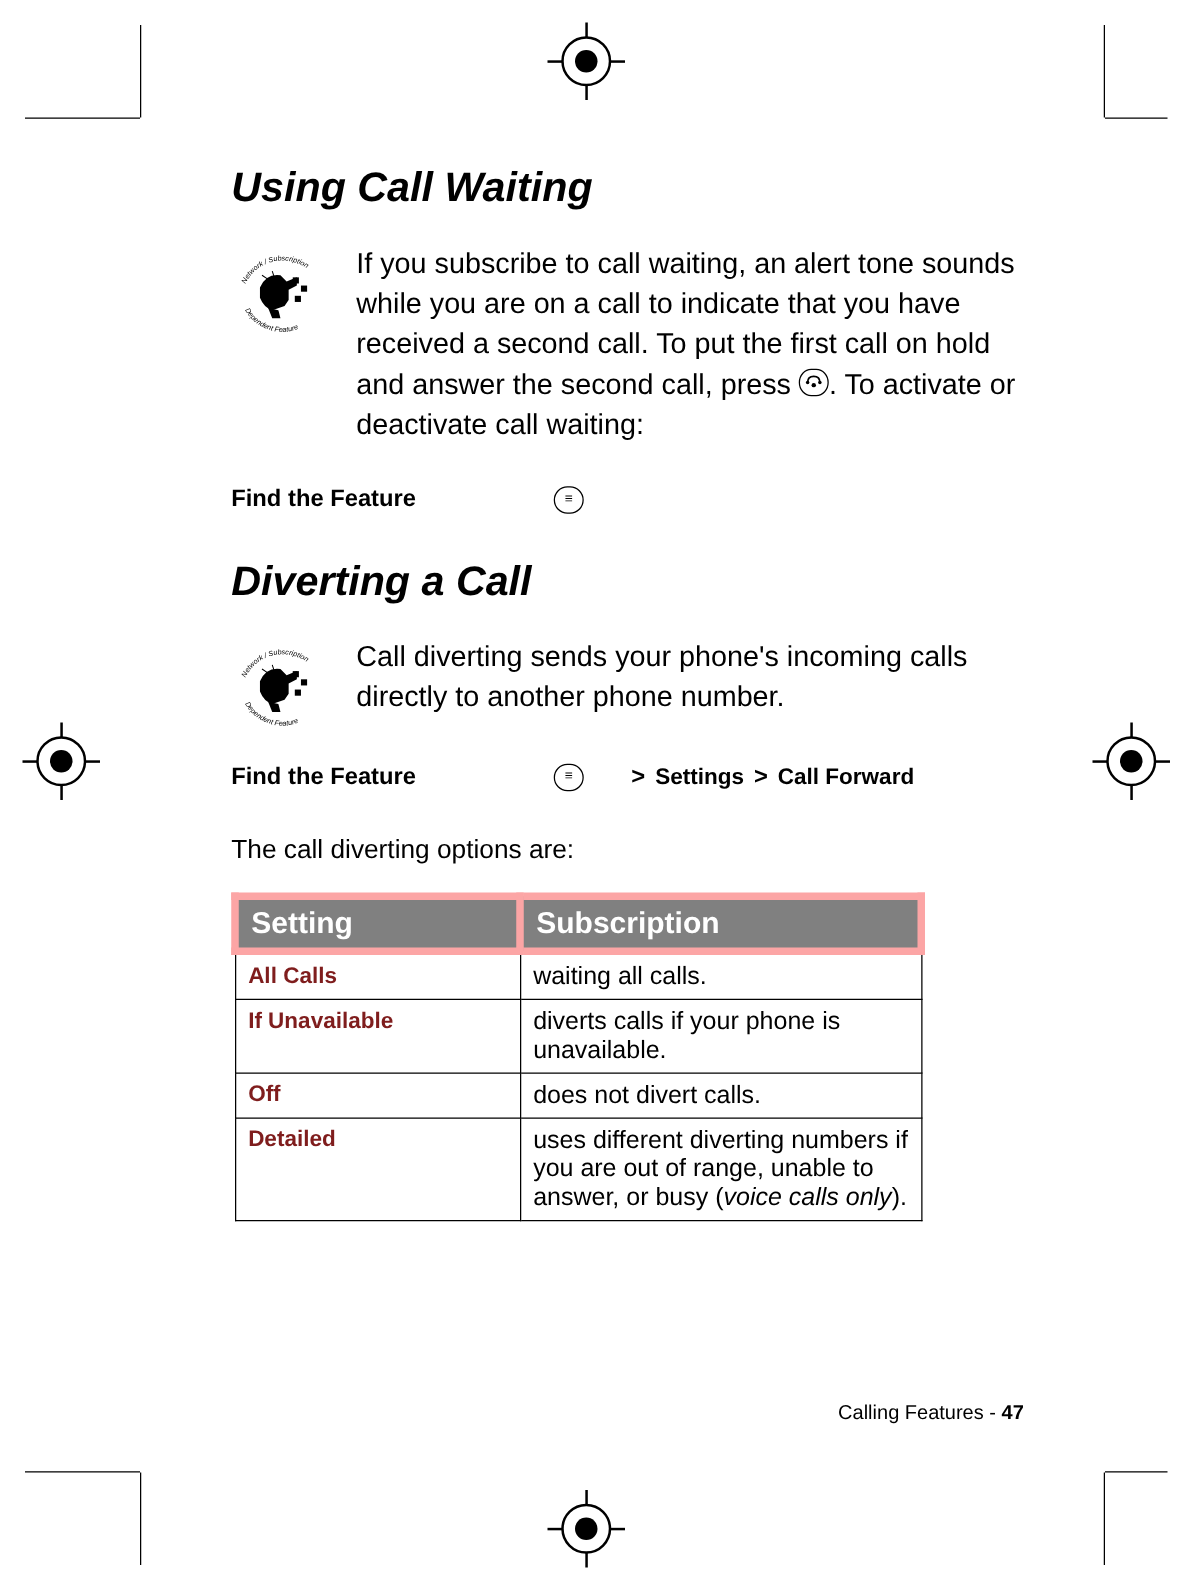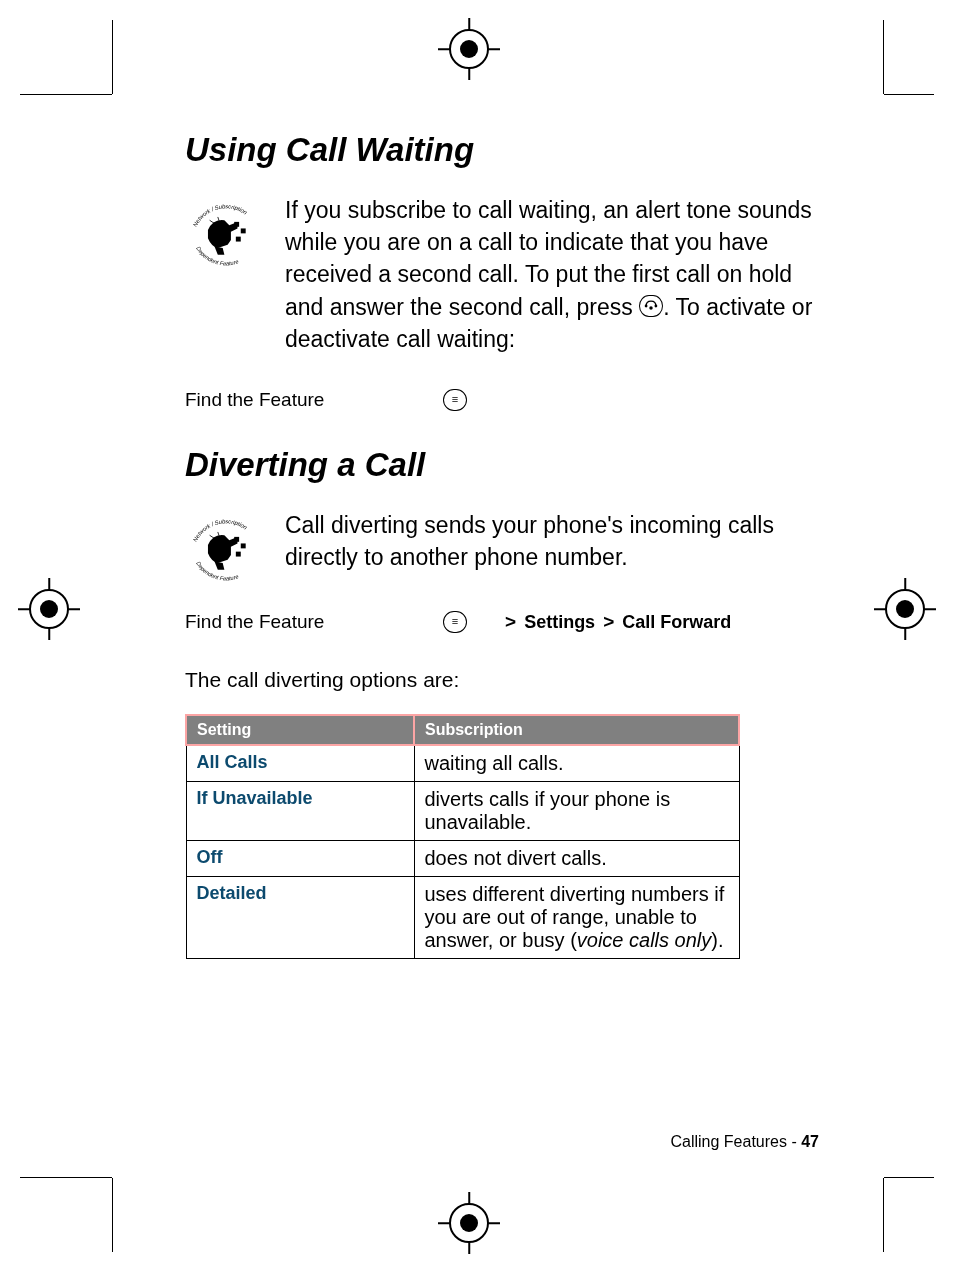--- a/index.html
+++ b/index.html
@@ -122,21 +122,21 @@
       position: relative;
       top: -2px;
     }
     .find-row {
       display: flex;
       align-items: center;
       margin-top: 8px;
       margin-bottom: 35px;
     }
     .find-label {
-      font-weight: normal;
+      font-weight: bold;
       font-size: 19px;
       width: 258px;
     }
     .menu-icon {
       display: inline-flex;
       align-items: center;
       justify-content: center;
       width: 24px;
       height: 22px;
       border: 1.5px solid #000;
@@ -170,45 +170,45 @@
     }
     table {
       border-collapse: collapse;
       width: 555px;
     }
     th {
       background: #808080;
       color: #fff;
       text-align: left;
       padding: 5px 10px;
-      font-size: 16px;
-      font-weight: bold;
-      border: 2px solid #fca5a5;
+      font-size: 24px;
+      font-weight: bold;
+      border: 6px solid #fca5a5;
     }
     td {
       border: 1px solid #000;
       padding: 6px 10px;
       font-size: 20px;
       vertical-align: top;
     }
     td.setting-cell {
       font-family: 'Arial Narrow', Arial, sans-serif;
       font-stretch: condensed;
       font-weight: 900;
-      color: #0c4a6e;
+      color: #7f1d1d;
       font-size: 18px;
       width: 228px;
     }
     td .italic {
       font-style: italic;
     }
     .footer {
       position: absolute;
       right: 135px;
-      bottom: 121px;
+      bottom: 132px;
       font-size: 16px;
       text-align: right;
     }
     .footer .pg {
       font-weight: bold;
     }
     .arc-text {
       font-size: 7px;
       font-style: italic;
     }

